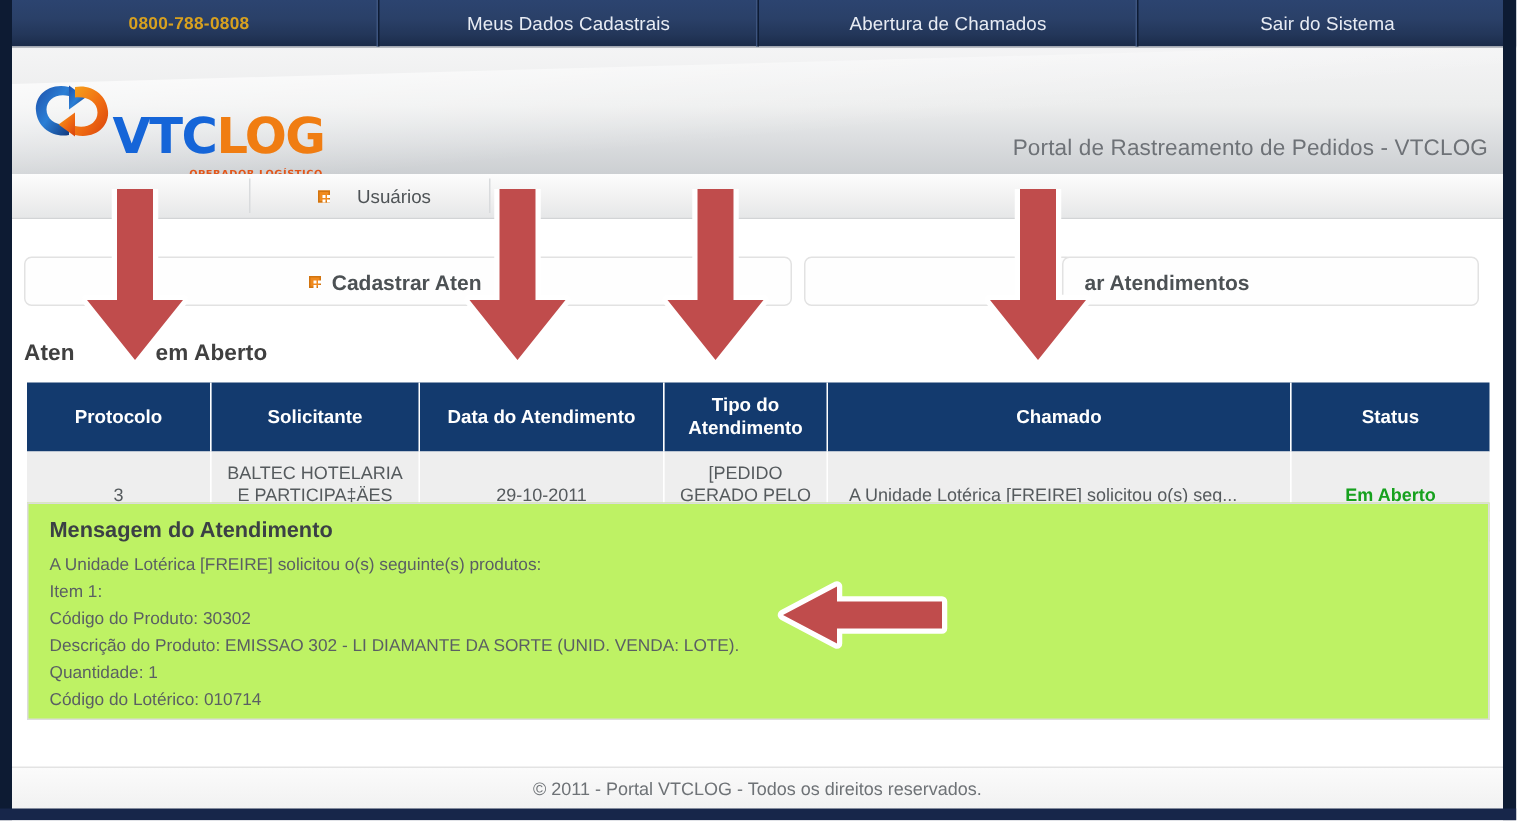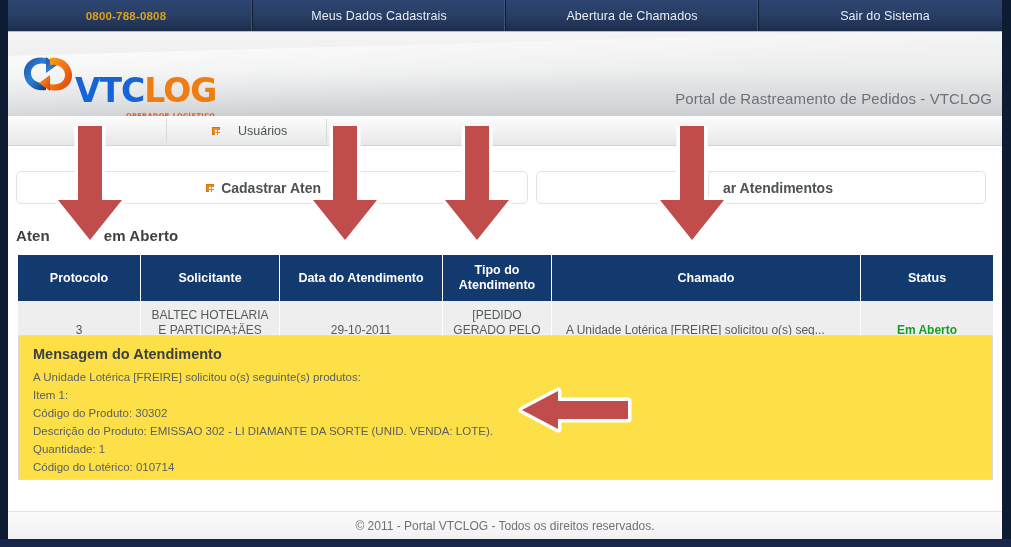--- a/index.html
+++ b/index.html
@@ -261,21 +261,21 @@
   .tbl td.left { text-align: left; padding-left: 14px; }
   .status-open { color: #16a11e; font-weight: bold; font-size: 12px; }
 
   
   .msg-panel {
     position: absolute;
     left: 10px; top: 190px;
     width: 975px;
     height: 145px;
     border: 1px solid #dcdcdc;
-    background: #fde047;
+    background: #bef264;
     box-sizing: border-box;
     padding: 10px 14px;
   }
   .msg-title {
     font-size: 14.5px;
     font-weight: bold;
     color: #3b4045;
     margin-bottom: 6px;
   }
   .msg-line {

